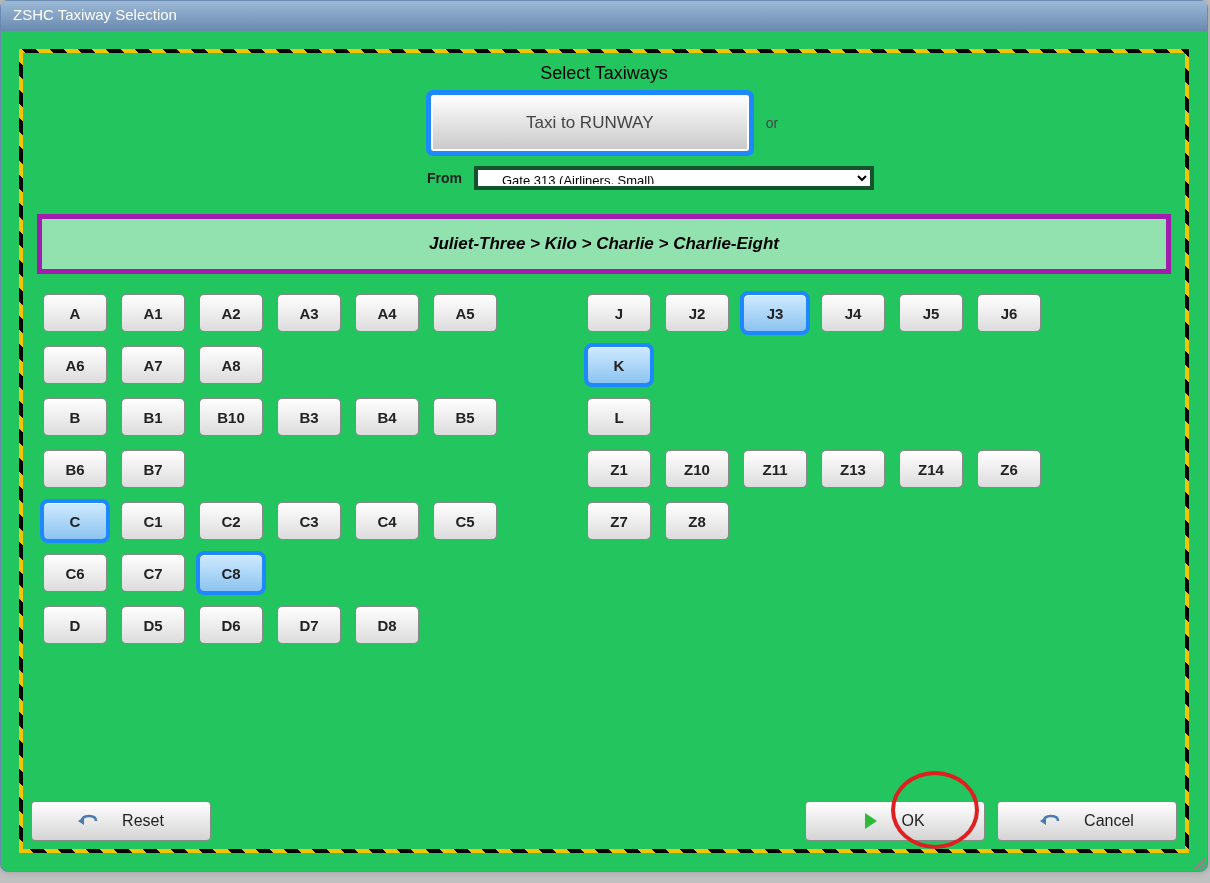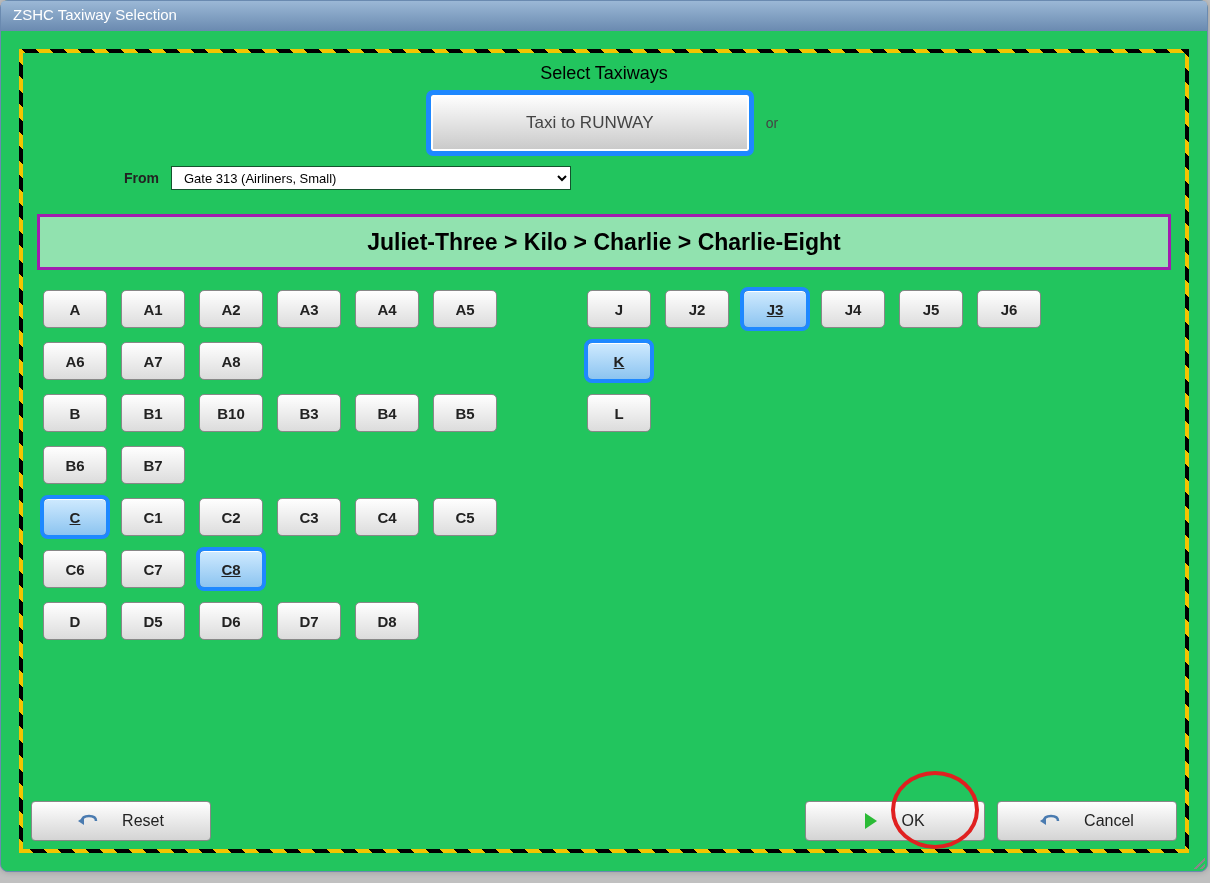--- a/index.html
+++ b/index.html
@@ -171,46 +171,48 @@
   .or-lbl {
     font-size: 14px;
     color: #444;
   }
   .form-row {
     display: flex;
     align-items: center;
     gap: 12px;
     margin: 6px 0;
     padding-left: 74px;
+    justify-content: center;
   }
   .form-lbl {
     width: 54px;
     text-align: right;
     font-weight: bold;
     font-size: 14px;
     color: #222;
   }
   .form-select {
     width: 400px;
     height: 24px;
     font-size: 13px;
-    padding: 2px 8px;
+    padding: 2px 20px;
     background: #fff;
-    border: 1px solid #14532d;
+    border: 4px solid #14532d;
   }
   .route-box {
     margin: 24px 6px 14px 6px;
-    border: 3px solid #a21caf;
+    border: 5px solid #a21caf;
     background: rgba(255,255,255,0.5);
     height: 50px;
     display: flex;
     align-items: center;
     justify-content: center;
-    font-size: 23px;
+    font-size: 17px;
     font-weight: bold;
+    font-style: italic;
   }
   .grid-wrap {
     display: flex;
     gap: 90px;
     padding: 6px 12px 0 12px;
   }
   .grid-col {
     display: flex;
     flex-direction: column;
     gap: 14px;
@@ -228,21 +230,20 @@
     font-size: 15px;
     font-weight: bold;
     color: #222;
     cursor: pointer;
     box-shadow: inset 0 1px 0 #fff;
   }
   .twy-btn.selected {
     outline: 4px solid #1e88ff;
     outline-offset: -1px;
     background: linear-gradient(#cfeaff, #8cc4f0);
-    text-decoration: underline;
   }
   .footer-row {
     position: absolute;
     left: 8px;
     right: 8px;
     bottom: 8px;
     display: flex;
     justify-content: space-between;
     align-items: center;
     gap: 12px;
@@ -404,20 +405,32 @@
                 <button class="twy-btn selected">J3</button>
                 <button class="twy-btn">J4</button>
                 <button class="twy-btn">J5</button>
                 <button class="twy-btn">J6</button>
               </div>
               <div class="grid-row">
                 <button class="twy-btn selected">K</button>
               </div>
               <div class="grid-row">
                 <button class="twy-btn">L</button>
+              </div>
+              <div class="grid-row">
+                <button class="twy-btn">Z1</button>
+                <button class="twy-btn">Z10</button>
+                <button class="twy-btn">Z11</button>
+                <button class="twy-btn">Z13</button>
+                <button class="twy-btn">Z14</button>
+                <button class="twy-btn">Z6</button>
+              </div>
+              <div class="grid-row">
+                <button class="twy-btn">Z7</button>
+                <button class="twy-btn">Z8</button>
               </div>
             </div>
         </div>
 
         <div class="footer-row">
           <button class="foot-btn">
             <span class="undo-icon">
               <svg width="22" height="14" viewBox="0 0 22 14">
                   <path d="M4 7 Q4 2 11 2 Q18 2 18 7" stroke="#4a7bb0" stroke-width="2.5" fill="none"></path>
                   <polygon points="0,7 6,3 6,11" fill="#4a7bb0"></polygon>

